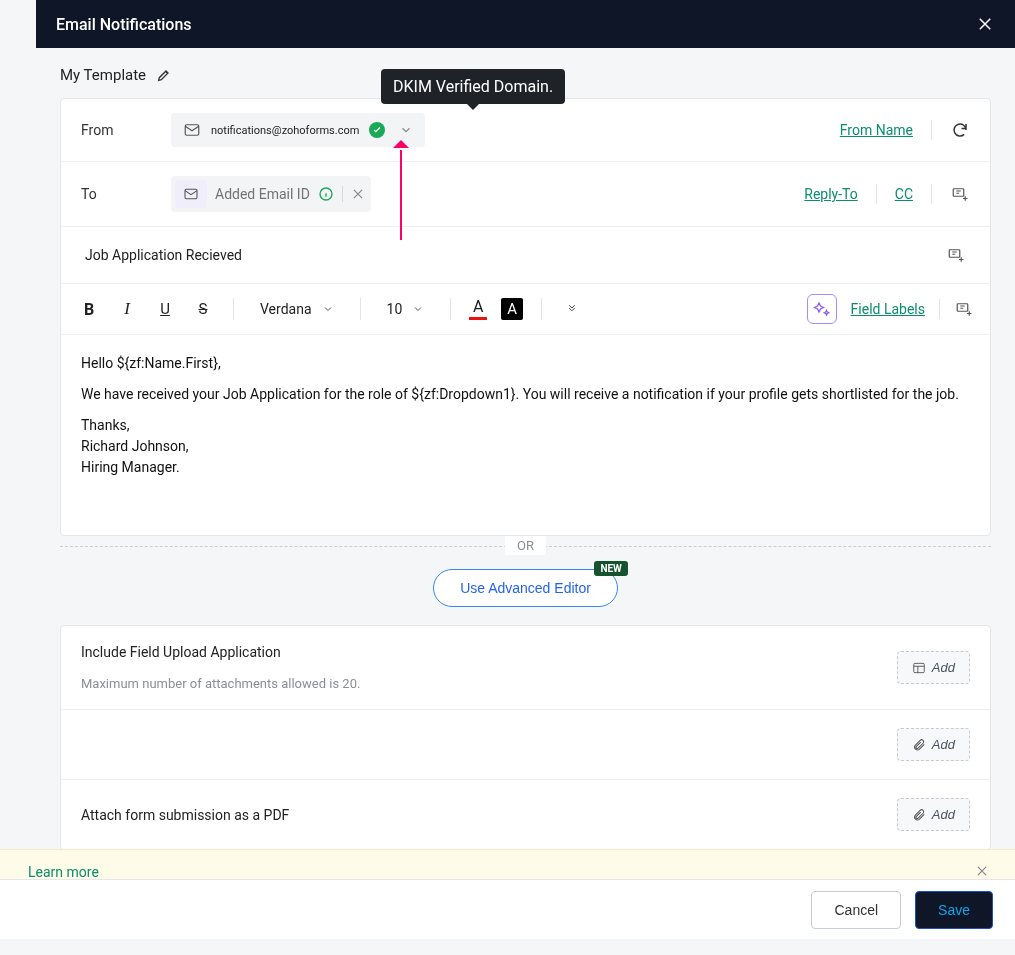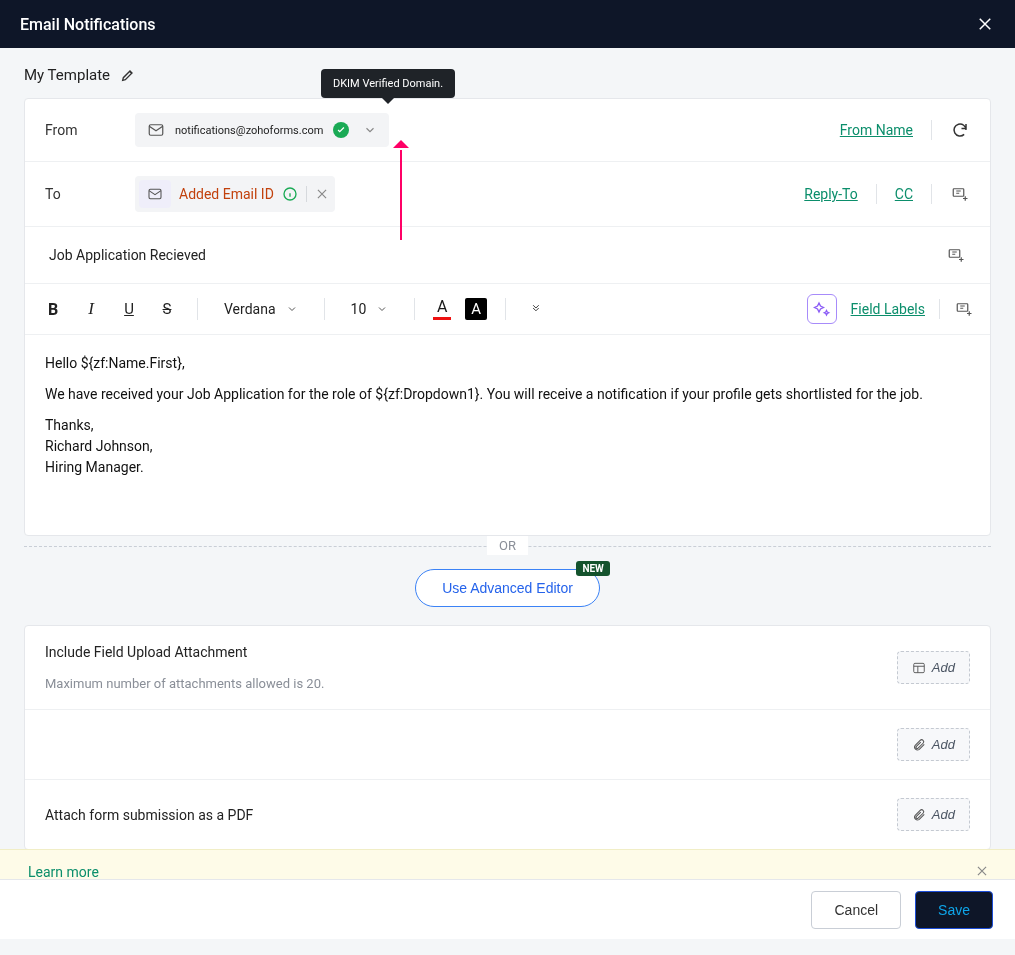--- a/index.html
+++ b/index.html
@@ -1,38 +1,38 @@
 <!DOCTYPE html>
 <html><head>
 <meta charset="utf-8">
 <style>
   * { box-sizing: border-box; margin: 0; padding: 0; }
   body { font-family: -apple-system, BlinkMacSystemFont, "Segoe UI", Roboto, Arial, sans-serif; background: #f4f6f8; color: #1a1a1a; font-size: 14px; }
-  .app { width: 1015px; height: 955px; position: relative; overflow: hidden; background: #f4f6f8; }
+  .app { width: 1015px; height: 955px; position: relative; overflow: hidden; background: #f4f6f8; padding-left: 36px; }
   .topbar { background: #0e1628; color: #fff; height: 48px; display: flex; align-items: center; justify-content: space-between; padding: 0 20px; }
   .topbar-title { font-size: 16px; font-weight: 500; }
   .close-x { width: 20px; height: 20px; cursor: pointer; display:flex; align-items:center; justify-content:center; }
   .template-row { display: flex; align-items: center; padding: 18px 24px 14px; gap: 10px; }
   .template-name { font-size: 15px; color: #222; }
   .pencil { width: 16px; height: 16px; cursor: pointer; color: #444; }
   .panel { background: #fff; margin: 0 24px; border: 1px solid #e5e7eb; border-radius: 4px; }
   .row { display: flex; align-items: center; padding: 14px 20px; border-bottom: 1px solid #eef0f2; position: relative; }
   .row-label { width: 90px; color: #333; font-size: 14px; }
   .pill { display: inline-flex; align-items: center; background: #f3f4f6; border-radius: 4px; padding: 8px 12px; gap: 10px; }
   .pill.lav { background: #efeefa; padding: 6px 8px; border-radius: 4px; }
   .pill-email { font-size: 11px; color: #222; }
   .verified { width: 16px; height: 16px; border-radius: 50%; background: #1aaa55; display: inline-flex; align-items:center; justify-content:center; }
   .verified svg { width: 10px; height: 10px; }
   .chev { width: 14px; height: 14px; color: #6b7280; margin-left: 4px; cursor: pointer; }
   .row-right { margin-left: auto; display: flex; align-items: center; gap: 18px; }
   .link { color: #0b8e6b; text-decoration: underline; cursor: pointer; font-size: 14px; }
   .icon-btn { width: 20px; height: 20px; color: #555; cursor: pointer; display:inline-flex; align-items:center; justify-content:center; }
   .vsep { width: 1px; height: 20px; background: #e1e4e8; }
   .to-pill { display: inline-flex; align-items: center; background: #f3f4f6; border-radius: 4px; padding: 4px 6px 4px 4px; gap: 8px; }
-  .to-pill-label { color: #c2410c; font-size: 14px; text-align: right; }
+  .to-pill-label { color: #737373; font-size: 14px; text-align: right; }
   .info-ic { color: #1aaa55; width: 16px; height: 16px; }
   .x-ic { color: #888; width: 14px; height: 14px; cursor: pointer; }
   .mini-sep { width: 1px; height: 16px; background: #d6d9dd; }
   .subject-row { padding: 18px 24px; border-bottom: 1px solid #eef0f2; display:flex; align-items:center; }
   .subject-text { color: #222; font-size: 14px; }
   .toolbar { display: flex; align-items: center; padding: 10px 16px; border-bottom: 1px solid #eef0f2; gap: 14px; }
   .tb-btn { width: 24px; height: 24px; display:inline-flex; align-items:center; justify-content:center; cursor:pointer; color:#222; }
   .tb-sep { width: 1px; height: 22px; background: #e1e4e8; margin: 0 4px; }
   .tb-sel { display:inline-flex; align-items:center; gap: 10px; padding: 4px 8px; cursor:pointer; font-size:14px; color:#222; }
   .tb-color { display:flex; flex-direction:column; align-items:center; cursor:pointer; }
@@ -56,21 +56,21 @@
   .attach-text .title { font-size:14px; color:#222; }
   .attach-text .sub { font-size:13px; color:#8a8f98; margin-top:16px; }
   .add-btn { margin-left:auto; display:inline-flex; align-items:center; gap:6px; border:1px dashed #c4c9d1; background:#f7f8fa; color:#4b5563; padding:8px 14px; border-radius:4px; cursor:pointer; font-size:13px;font-style:italic; }
   .banner { position:absolute; left:0; right:0; bottom:60px; background:#fefbe8; border-top:1px solid #f1eec6; border-bottom:1px solid #f1eec6; padding:14px 24px; display:flex; align-items:center; font-size:14px; color:#333; }
   .banner .learn { color:#0b8e6b; cursor:pointer; margin-left:4px; }
   .banner-close { margin-left:auto; color:#888; cursor:pointer; width:16px; height:16px; }
   .footer { position:absolute; left:0; right:0; bottom:16px; height:60px; background:#fff; display:flex; align-items:center; justify-content:flex-end; gap:14px; padding:0 22px; border-top:1px solid #e5e7eb; }
   .btn { padding:10px 22px; border-radius:4px; font-size:14px; cursor:pointer; }
   .btn-cancel { background:#fff; border:1px solid #c9ced6; color:#333; }
   .btn-save { background:#0e1628; color:#0ea5e9; border:1px solid #1d4ed8; }
-  .tooltip { position:absolute; background:#1f2328; color:#fff; padding:8px 12px; border-radius:4px; font-size:11px; white-space:nowrap; z-index:20; }
+  .tooltip { position:absolute; background:#1f2328; color:#fff; padding:8px 12px; border-radius:4px; font-size:16px; white-space:nowrap; z-index:20;margin-left:24px; }
   .tooltip::after { content:""; position:absolute; bottom:-6px; left:50%; transform:translateX(-50%); border:6px solid transparent; border-top-color:#1f2328; border-bottom:none; }
   .arrow { position:absolute; width:2px; background:#ff0066; z-index:15; }
   .arrow::before { content:""; position:absolute; top:-10px; left:50%; transform:translateX(-50%); border:8px solid transparent; border-bottom-color:#ff0066; border-top:none; }
   svg { display:block; }
 </style>
 </head>
 <body>
 
 <div class="app">
 
@@ -244,21 +244,21 @@
   <div class="adv-row">
     <div class="adv-btn-wrap">
       <button class="adv-btn">Use Advanced Editor</button>
       <span class="badge-new">NEW</span>
     </div>
   </div>
 
   <div class="attach-list">
     <div class="attach-item">
       <div class="attach-text">
-        <div class="title">Include Field Upload Attachment</div>
+        <div class="title">Include Field Upload Application</div>
         <div class="sub">Maximum number of attachments allowed is 20.</div>
       </div>
       <button class="add-btn">
         <svg viewBox="0 0 24 24" width="14" height="14" fill="none" stroke="#555" stroke-width="1.6">
             <rect x="3" y="4" width="18" height="16" rx="2"></rect>
             <path d="M3 9h18M10 9v11"></path>
           </svg>
         <span>Add</span>
       </button>
     </div>

